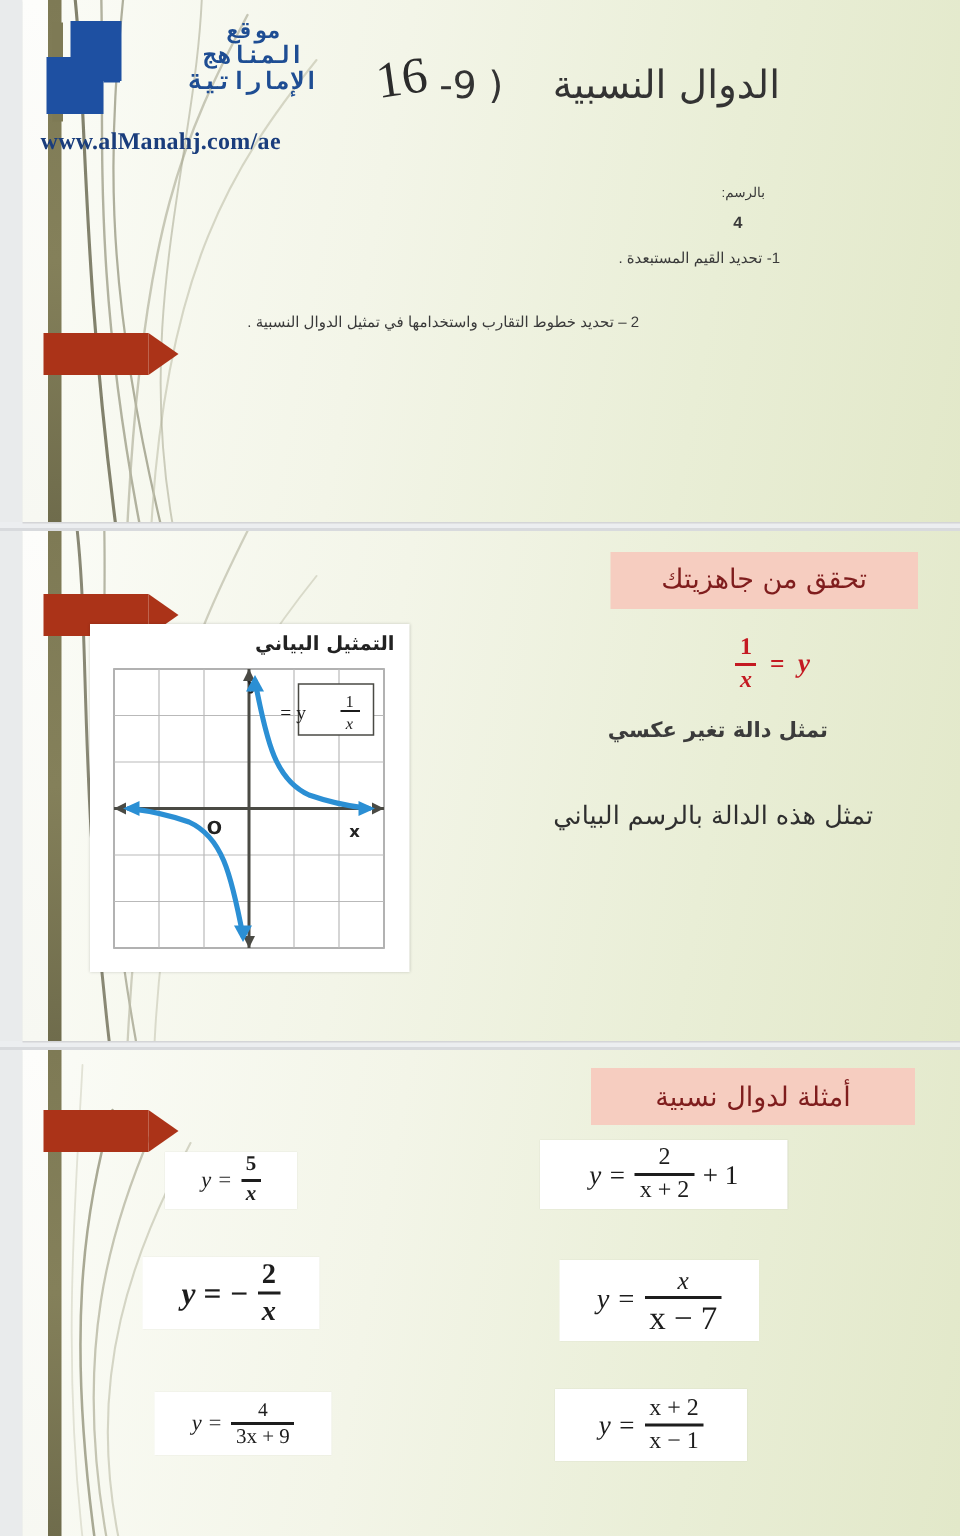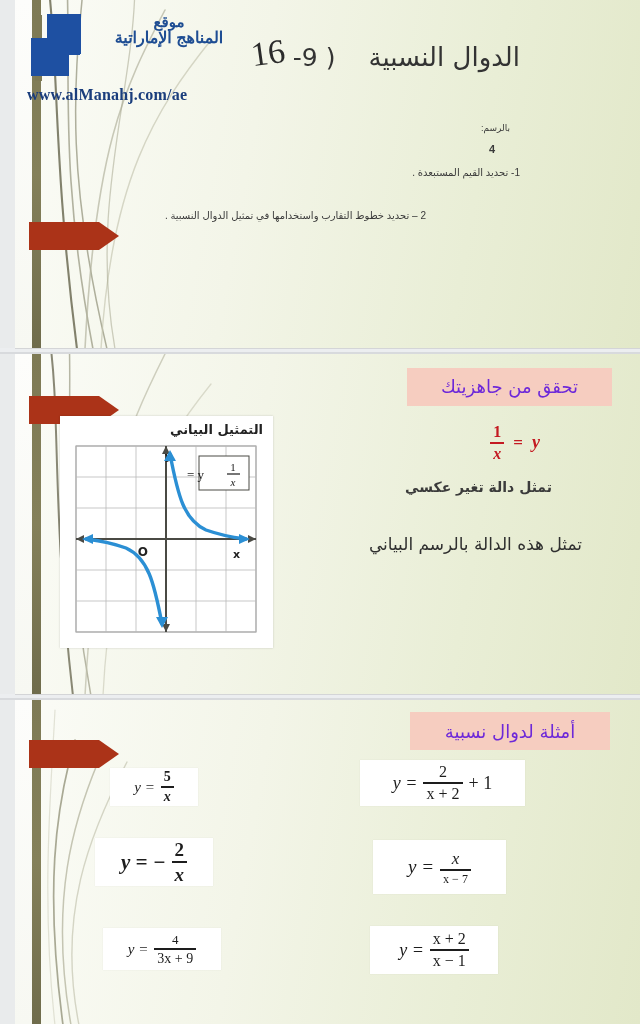--- a/index.html
+++ b/index.html
@@ -61,21 +61,21 @@
   }
 
   
   .logo-wrap{
     position:absolute;left:8px;top:8px;width:230px;height:100px;z-index:6;
   }
   .logo-mark{position:absolute;left:6px;top:4px;width:58px;height:72px;}
   .logo-ar{
     position:absolute;left:66px;top:6px;width:160px;
     text-align:center;color:#1e4d93;font-weight:bold;
-    font-family:Liberation Sans, sans-serif;
+    font-family:Liberation Mono, monospace;
     line-height:1.05;
   }
   .logo-ar .l1{font-size:15px;display:block;}
   .logo-ar .l2{font-size:16px;display:block;}
   .logo-url{
     position:absolute;left:4px;top:78px;
     font-family:"Liberation Serif","DejaVu Serif",serif;
     font-weight:bold;font-size:16px;color:#1a3d7c;letter-spacing:.2px;
     direction:ltr;
   }
@@ -107,21 +107,21 @@
   .obj-2{
     position:absolute;right:214px;top:210px;
     font-size:10px;color:#3a3a3a;direction:rtl;white-space:nowrap;text-align:center;
   }
 
   
   .pink-box{
     position:absolute;background:#f6cdc0;
     display:flex;align-items:center;justify-content:center;
     font-family:"DejaVu Sans","Liberation Sans",sans-serif;
-    color:#6d28d9;direction:rtl;z-index:5;
+    color:#7f1d1d;direction:rtl;z-index:5;
   }
 
   
   .s2-pink{right:28px;top:14px;width:205px;height:38px;font-size:18px;}
   .s2-eq{
     position:absolute;right:100px;top:70px;color:#c41a22;z-index:5;
     font-family:"Liberation Serif","DejaVu Serif",serif;
     direction:ltr;display:flex;align-items:center;gap:9px;font-weight:bold;
   }
   .frac{display:inline-flex;flex-direction:column;align-items:center;line-height:1;vertical-align:middle;}
@@ -144,21 +144,21 @@
     position:absolute;left:45px;top:62px;width:213px;height:232px;
     background:#fff;z-index:5;box-shadow:0 0 2px rgba(0,0,0,.18);
   }
   .graph-title{
     position:absolute;top:6px;right:10px;
     font-family:"DejaVu Sans","Liberation Sans",sans-serif;
     font-size:13px;font-weight:bold;color:#222;direction:rtl;
   }
 
   
-  .s3-pink{right:30px;top:12px;width:200px;height:38px;font-size:18px;}
+  .s3-pink{right:30px;top:12px;width:216px;height:38px;font-size:18px;}
   .eq-card{
     position:absolute;background:#ffffff;z-index:5;
     display:flex;align-items:center;justify-content:center;
     font-family:"Liberation Serif","DejaVu Serif",serif;color:#1d1d1d;
     direction:ltr;box-shadow:0 0 1px rgba(0,0,0,.10);
   }
   .eq-inner{display:flex;align-items:center;gap:6px;white-space:nowrap;}
   .ital{font-style:italic;}
   .bold{font-weight:bold;}
 
@@ -389,21 +389,21 @@
         <span>+ 1</span>
       </span>
     </div>
 
     <div class="eq-card c5">
       <span class="eq-inner">
         <span class="ital">y =</span>
         <span class="frac">
           <span class="num ital" style="font-size:17px">x</span>
           <span class="bar"></span>
-          <span class="den" style="font-size:12px;font-style:normal">x − 7</span>
+          <span class="den" style="font-size:22px;font-style:normal">x − 7</span>
         </span>
       </span>
     </div>
 
     <div class="eq-card c6">
       <span class="eq-inner">
         <span class="ital">y =</span>
         <span class="frac">
           <span class="num" style="font-size:16px">x + 2</span>
           <span class="bar"></span>

